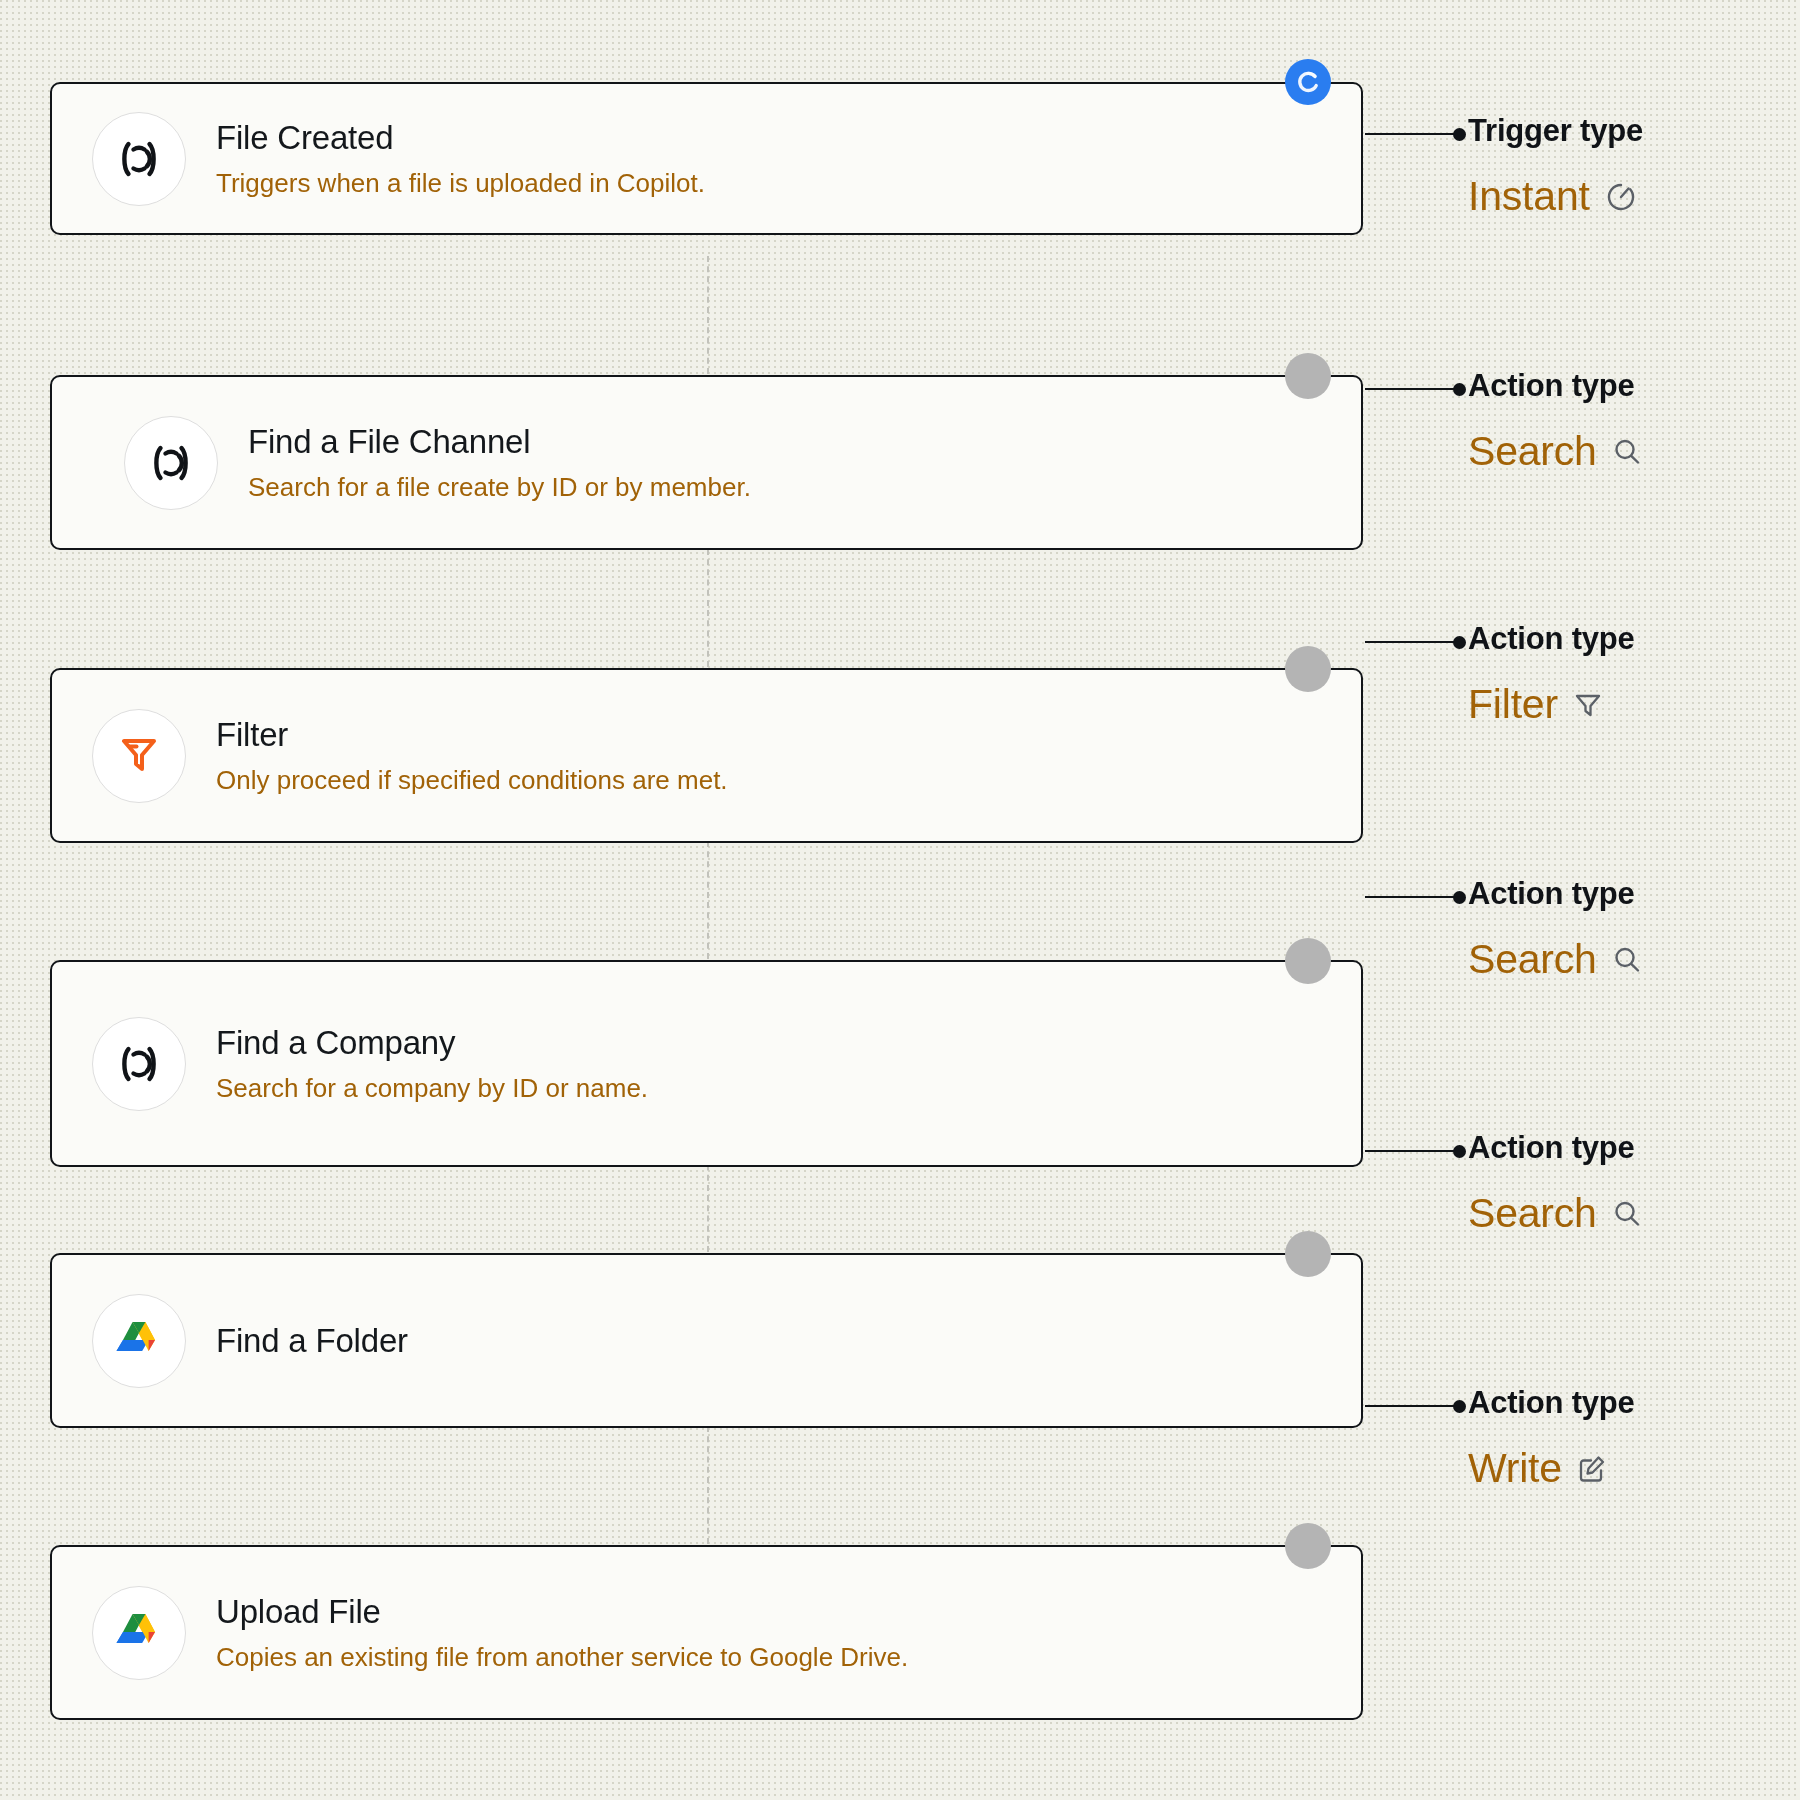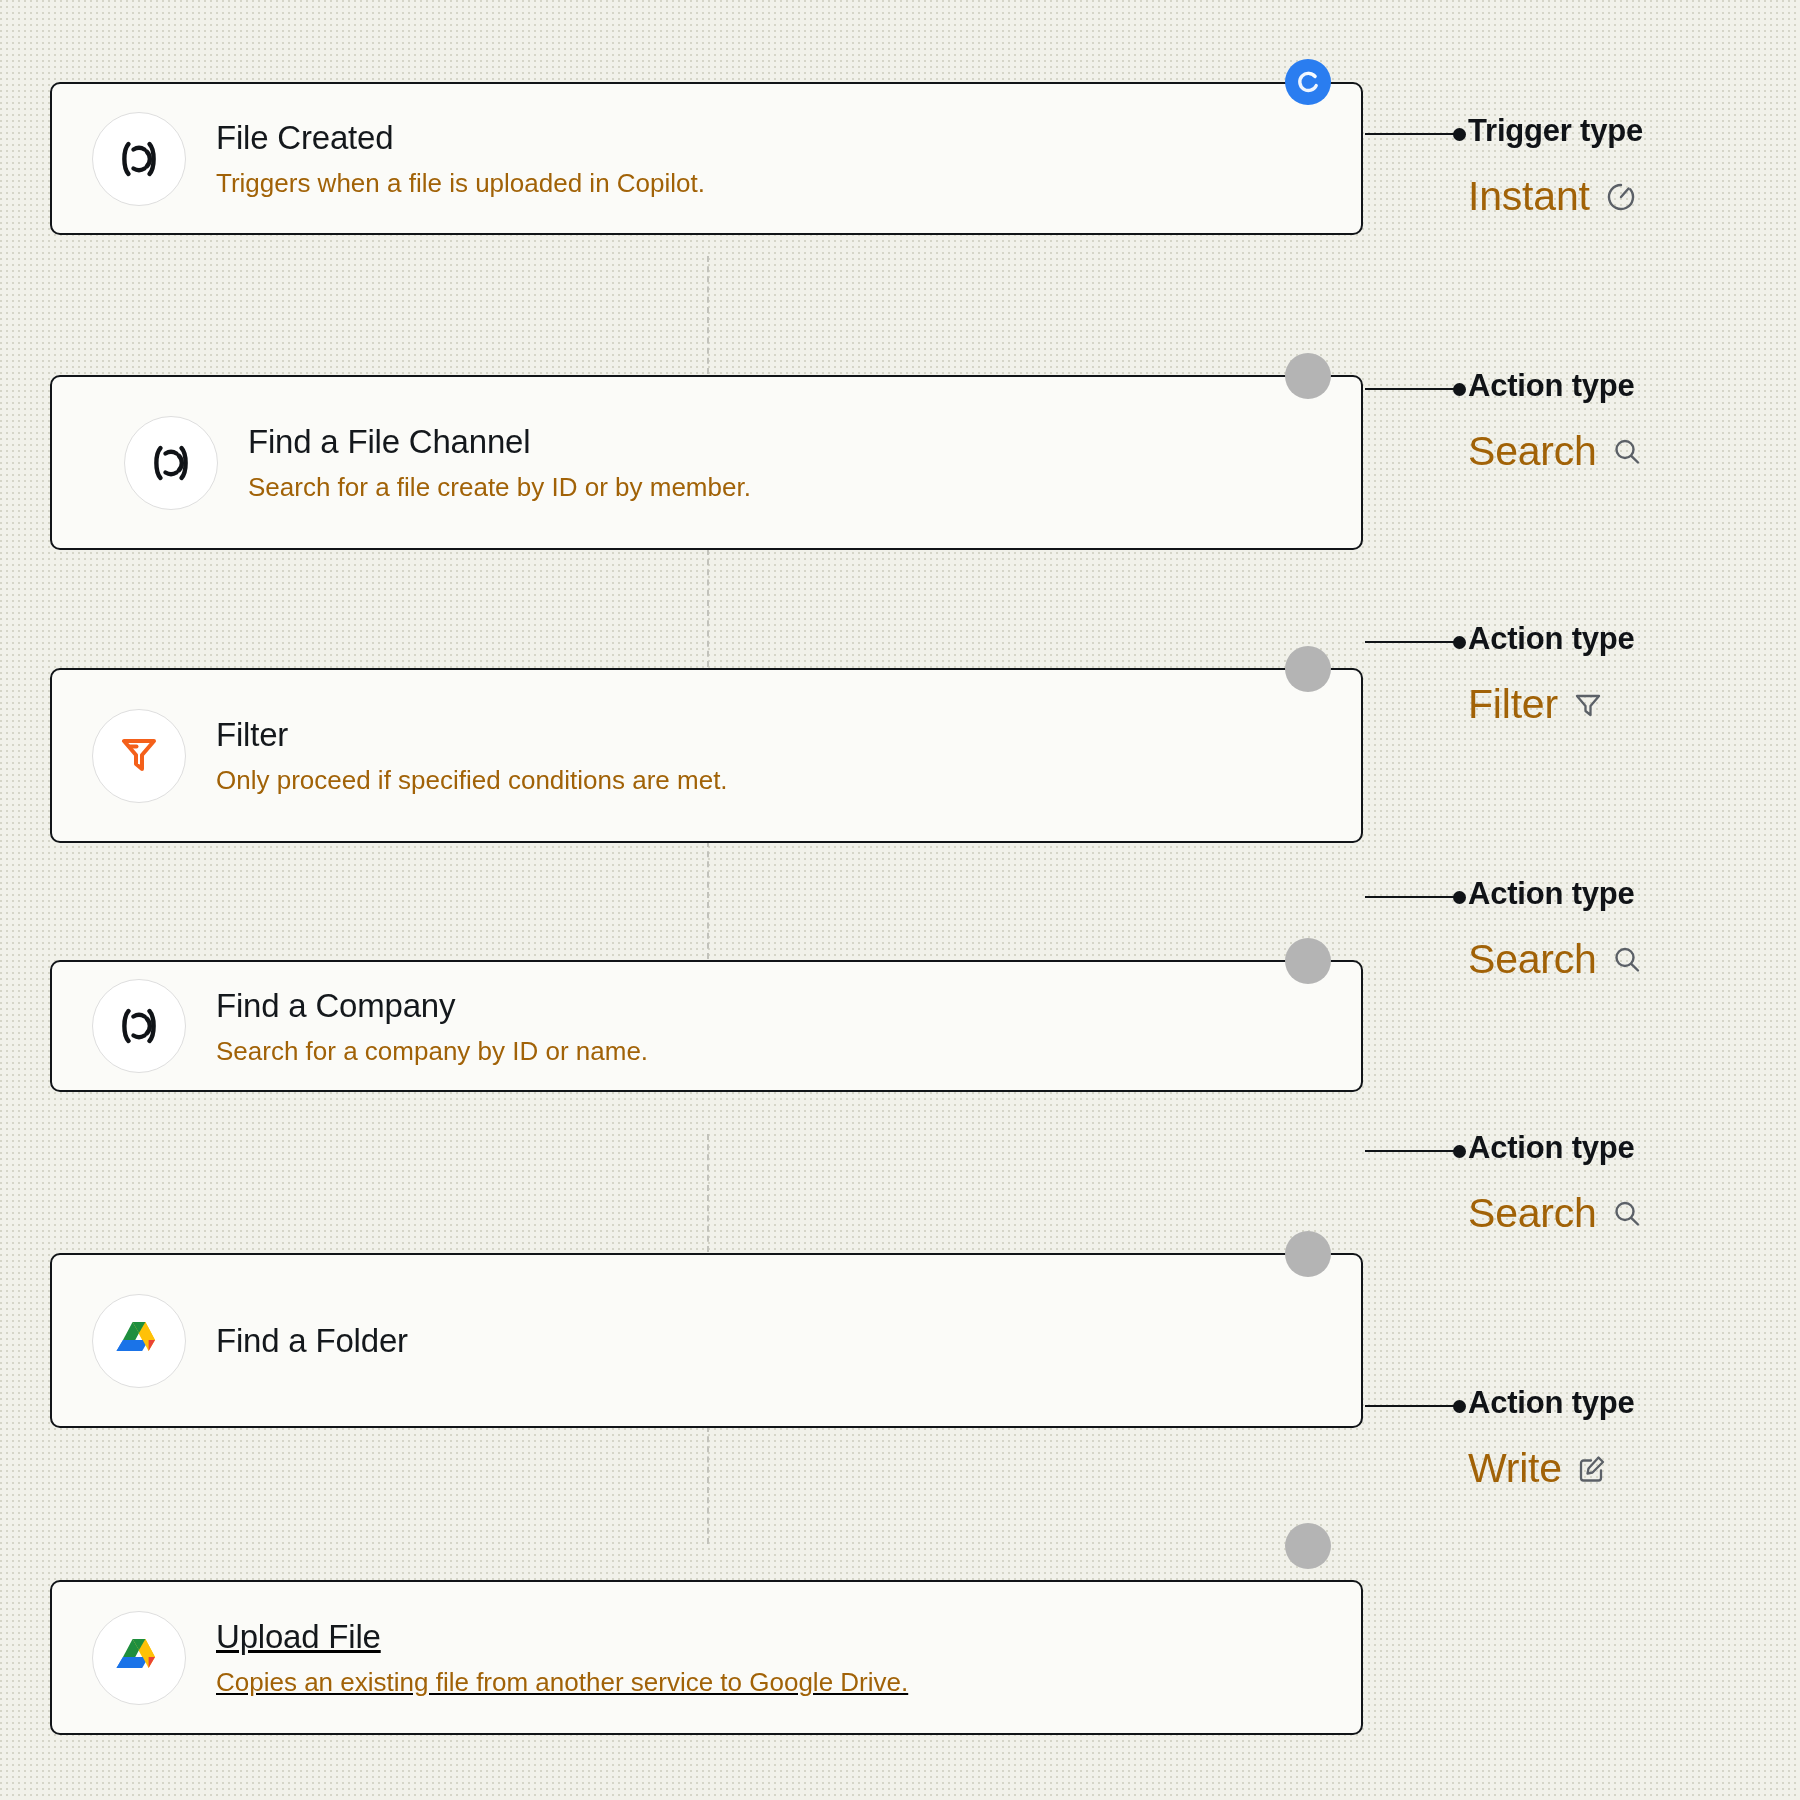--- a/index.html
+++ b/index.html
@@ -258,21 +258,21 @@
       <span class="anno-value">Filter</span>
       <span class="anno-icon">
         <svg width="32" height="32" viewBox="0 0 32 32" aria-hidden="true">
           <path d="M5 7 H27 L18.5 17 V26 L13.5 22 V17 Z" fill="none" stroke="#5b6067" stroke-width="2.3" stroke-linejoin="round"></path>
         </svg>
       </span>
     </div>
   </div>
 </div>
 
-<div class="card" style="top:960px;height:132px;">
+<div class="card" style="top:960px;height:207px;">
   <div class="card-icon-wrap">
     <svg width="50" height="50" viewBox="0 0 50 50" aria-hidden="true">
       <g fill="none" stroke="#101317" stroke-width="4.4" stroke-linecap="round">
         <path d="M14.5 10 C 9 16, 9 34, 14.5 40"></path>
         <path d="M35.5 10 C 41 16, 41 34, 35.5 40"></path>
         <path d="M30.5 15.5 A 10.5 10.5 0 0 0 19.5 15.5"></path>
         <path d="M30.5 34.5 A 10.5 10.5 0 0 1 19.5 34.5"></path>
         <path d="M32.8 17.6 A 10.5 10.5 0 0 1 32.8 32.4"></path>
       </g>
     </svg>
@@ -327,21 +327,21 @@
       <span class="anno-icon">
         <svg width="32" height="32" viewBox="0 0 32 32" aria-hidden="true">
           <circle cx="14" cy="13.5" r="8.5" fill="none" stroke="#5b6067" stroke-width="2.4"></circle>
           <path d="M20.2 19.8 L 27 26.5" fill="none" stroke="#5b6067" stroke-width="2.4" stroke-linecap="round"></path>
         </svg>
       </span>
     </div>
   </div>
 </div>
 
-<div class="card" style="top:1580px;height:155px;text-decoration:underline;">
+<div class="card" style="top:1545px;height:175px;">
   <div class="card-icon-wrap">
     <svg width="48" height="44" viewBox="0 0 48 44" aria-hidden="true">
       <path d="M17.6 3 L30.4 3 L40 21 L27.2 21 Z" fill="#ffc107"></path>
       <path d="M17.6 3 L8 21 L14.4 32 L24 14 Z" fill="#1e8e3e"></path>
       <path d="M8 21 L1.5 32 L27.2 32 L33.6 21 Z" fill="#1a73e8"></path>
       <path d="M30.4 3 L40 21 L33.6 32 L24 14 Z" fill="#ffc107"></path>
       <path d="M33.6 21 L40 21 L33.6 32 Z" fill="#ea4335"></path>
       <path d="M8 21 L14.4 32 L1.5 32 Z" fill="#1a73e8"></path>
       <path d="M17.6 3 L30.4 3 L24 14 Z" fill="#1e8e3e"></path>
     </svg>

